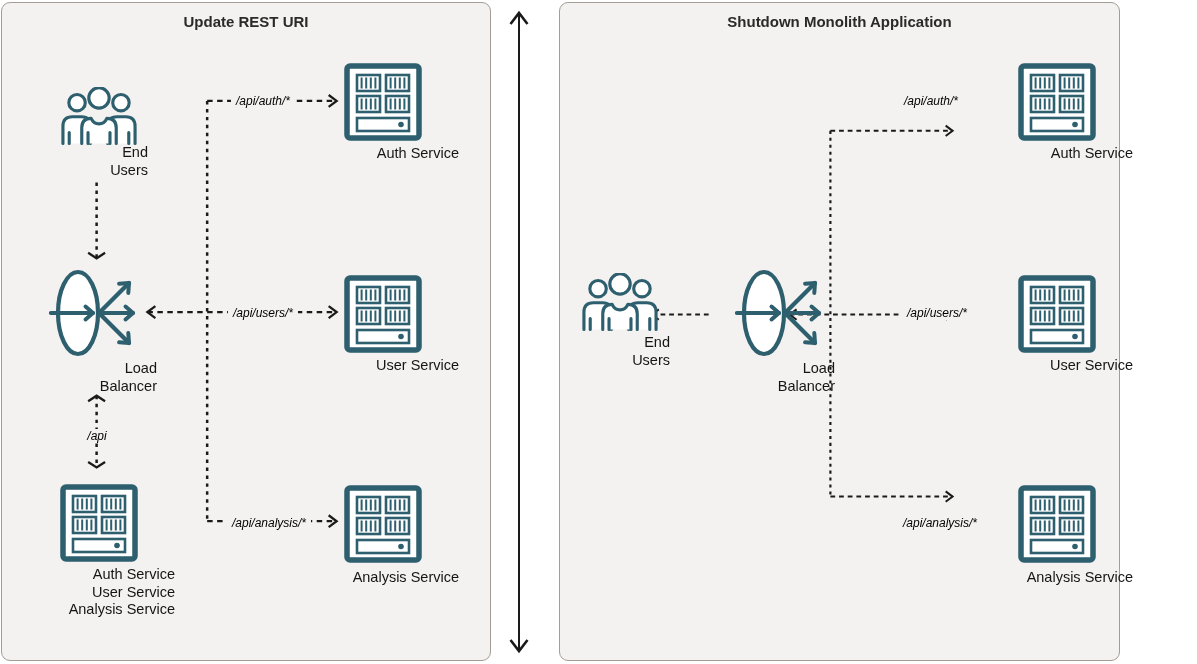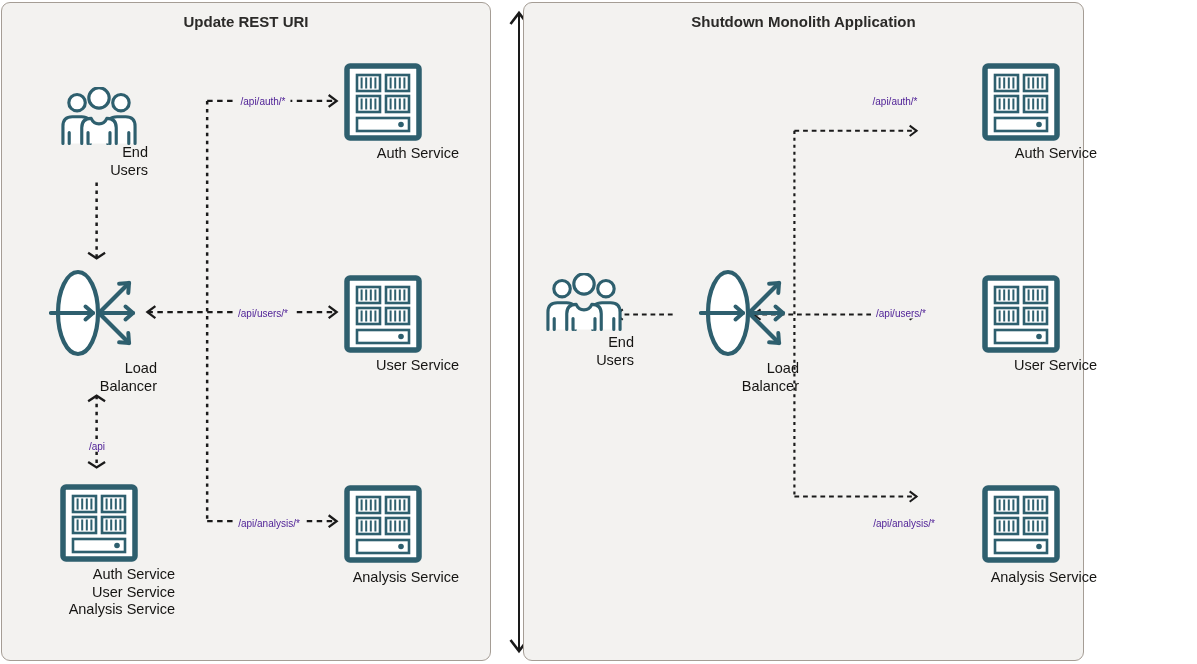--- a/index.html
+++ b/index.html
@@ -3,34 +3,34 @@
 <meta charset="utf-8">
 <style>
   * { margin:0; padding:0; box-sizing:border-box; }
   html,body { width:1197px; height:664px; background:#ffffff; overflow:hidden;
               font-family:"Liberation Sans", sans-serif; color:#161513; }
   .stage { position:relative; width:1197px; height:664px; }
 
   .panel { position:absolute; top:2px; height:659px; background:#f3f2f0;
            border:1px solid #a59d95; border-radius:9px; }
   .panel-left  { left:1px;  width:490px; }
-  .panel-right { left:523px; width:561px; }
+  .panel-right { left:559px; width:561px; }
 
   .panel-title { position:absolute; top:10px; left:0; width:100%;
                  text-align:center; font-size:15px; font-weight:bold; color:#2b2a28; }
 
   .conn { position:absolute; left:0; top:0; width:100%; height:100%; }
   .dash-h { fill:none; stroke:#1a1a1a; stroke-width:2.3; stroke-dasharray:5.5 4.5; }
   .dash-v { fill:none; stroke:#1a1a1a; stroke-width:2.5; stroke-dasharray:3.5 4.5; }
 
   .icon { position:absolute; }
   .lbl  { position:absolute; text-align:right; font-size:14.5px; line-height:17.5px;
           white-space:pre-line; color:#161513; }
   .route { position:absolute; transform:translate(-50%,-50%); background:#f3f2f0;
-           padding:0 5px; font-size:10px; white-space:nowrap; color:#4c1d95; }
+           padding:0 5px; font-size:12px; white-space:nowrap; color:#000000;font-style:italic; }
   .svc { width:152px; }
 
   .vscale { position:absolute; left:504px; top:0; }
   .sprite { position:absolute; width:0; height:0; overflow:hidden; }
 </style>
 </head>
 <body>
 
 <div class="stage">
 
@@ -107,21 +107,21 @@
       </svg>
     <div class="lbl" style="left:46px; top:141px; width:100px;">End
 Users</div>
 
     <svg class="icon" style="left:47px; top:262px; width:92px; height:96px;">
         <use href="#sym-lb"></use>
       </svg>
     <div class="lbl" style="left:35px; top:357px; width:120px;">Load
 Balancer</div>
 
-    <div class="route" style="left:95px; top:443px;">/api</div>
+    <div class="route" style="left:95px; top:433px;">/api</div>
 
     <svg class="icon" style="left:58px; top:481px; width:78px; height:78px;">
         <use href="#sym-server"></use>
       </svg>
     <div class="lbl" style="left:21px; top:563px; width:152px;">Auth Service
 User Service
 Analysis Service</div>
 
     <svg class="icon" style="left:342px; top:60px; width:78px; height:78px;">
         <use href="#sym-server"></use>

